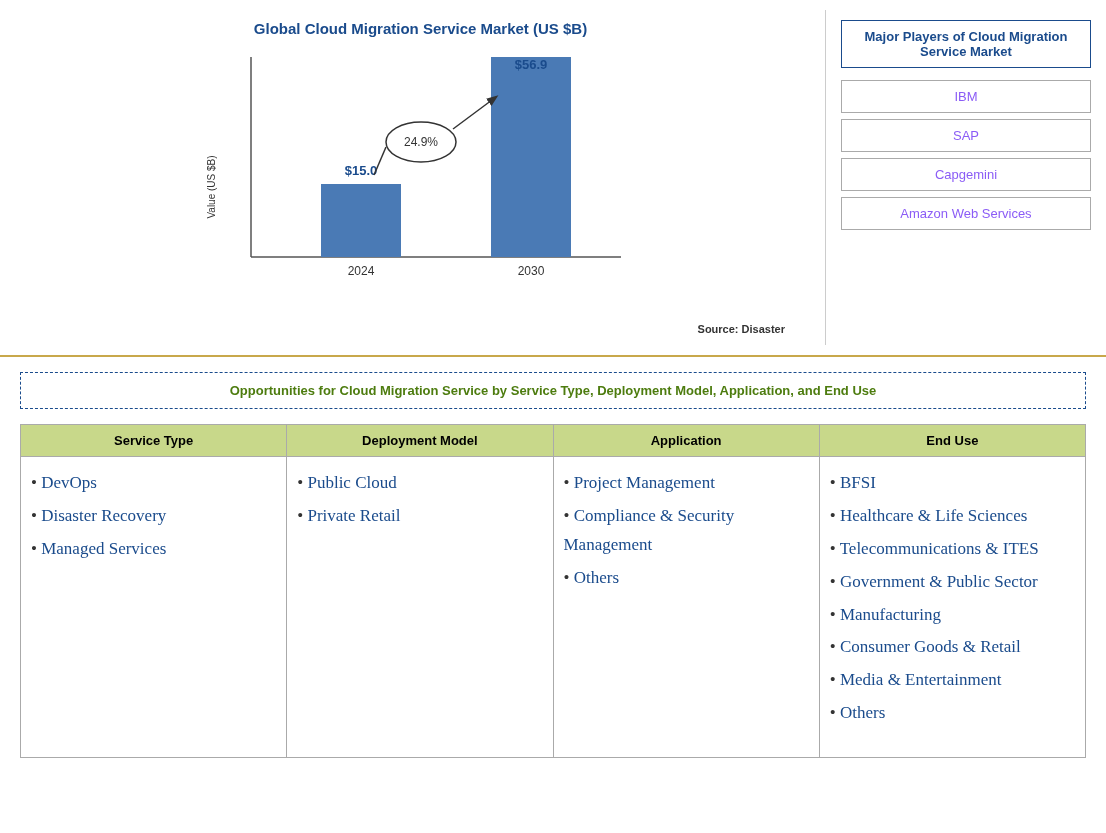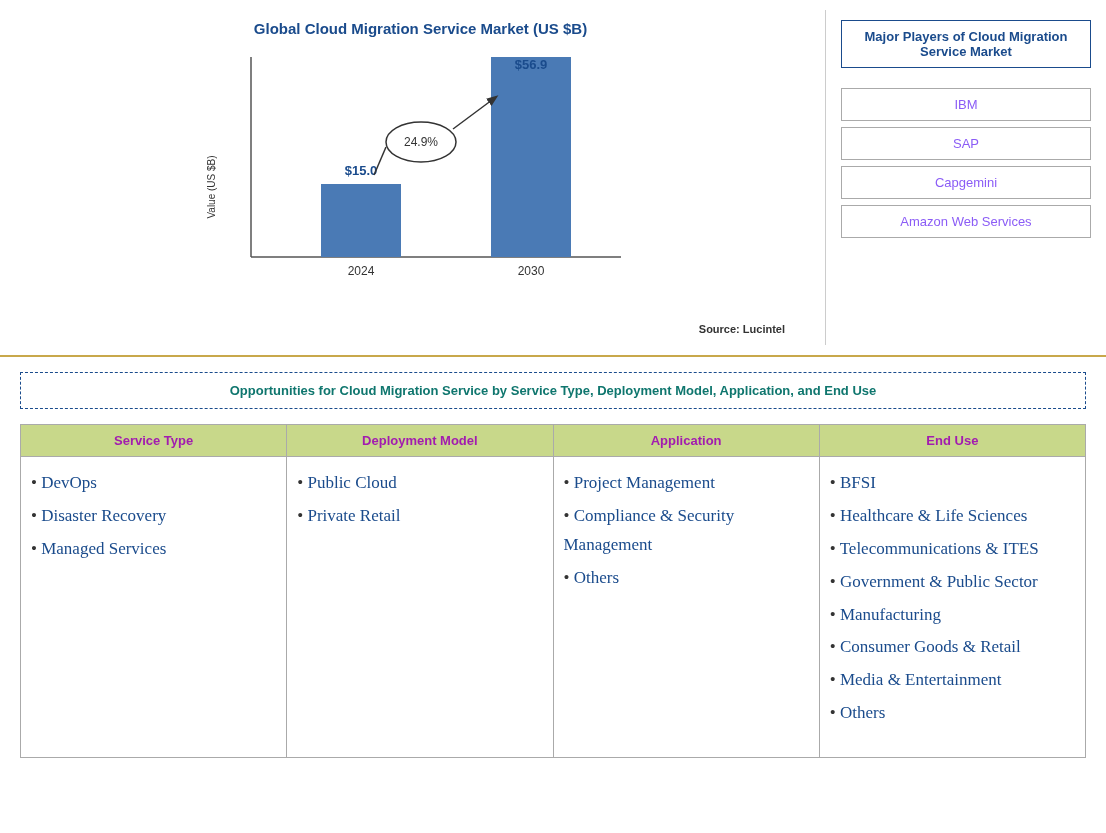--- a/index.html
+++ b/index.html
@@ -58,21 +58,21 @@
     }
 
     .players-title-box {
       border: 1.5px solid #1a4b8c;
       padding: 8px 12px;
       text-align: center;
       font-size: 13px;
       font-weight: bold;
       color: #1a4b8c;
       width: 100%;
-      margin-bottom: 20px;
+      margin-bottom: 12px;
     }
 
     .player-item {
       border: 1px solid #aaa;
       width: 100%;
       text-align: center;
       padding: 8px 0;
       font-size: 13px;
       color: #8b5cf6;
       margin-bottom: 6px;
@@ -82,21 +82,21 @@
     .bottom-section {
       padding: 15px 20px;
     }
 
     .bottom-title-box {
       border: 1.5px dashed #1a4b8c;
       padding: 10px;
       text-align: center;
       font-size: 13px;
       font-weight: bold;
-      color: #0f766e;
+      color: #4d7c0f;
       margin-bottom: 15px;
     }
 
     .columns-container {
       display: flex;
       flex-direction: row;
       gap: 0;
       border: 1px solid #aaa;
     }
 
@@ -109,21 +109,21 @@
     .column:last-child {
       border-right: none;
       justify-content: space-between;
     }
 
     .column-header {
       background: #c8d88a;
       text-align: center;
       font-size: 13px;
       font-weight: bold;
-      color: #a21caf;
+      color: #000000;
       padding: 8px 0;
       border-bottom: 1px solid #aaa;
     }
 
     .column-body {
       padding: 12px 10px;
       font-size: 17px;
       color: #1a4b8c;
       line-height: 1.7;
       min-height: 300px;
@@ -182,21 +182,21 @@
         <line x1="185" y1="100" x2="173" y2="128" stroke="#333" stroke-width="1.5"></line>
 
         <defs>
           <marker id="arrow" markerWidth="8" markerHeight="8" refX="6" refY="3" orient="auto">
             <path d="M0,0 L0,6 L8,3 z" fill="#333"></path>
           </marker>
         </defs>
       </svg>
     </div>
 
-    <div class="source-text">Source: Lucintel</div>
+    <div class="source-text">Source: Disaster</div>
   </div>
 
   <div class="players-panel">
     <div class="players-title-box">Major Players of Cloud Migration Service Market</div>
     <div class="player-item">IBM</div>
     <div class="player-item">SAP</div>
     <div class="player-item">Capgemini</div>
     <div class="player-item">Amazon Web Services</div>
   </div>
 

